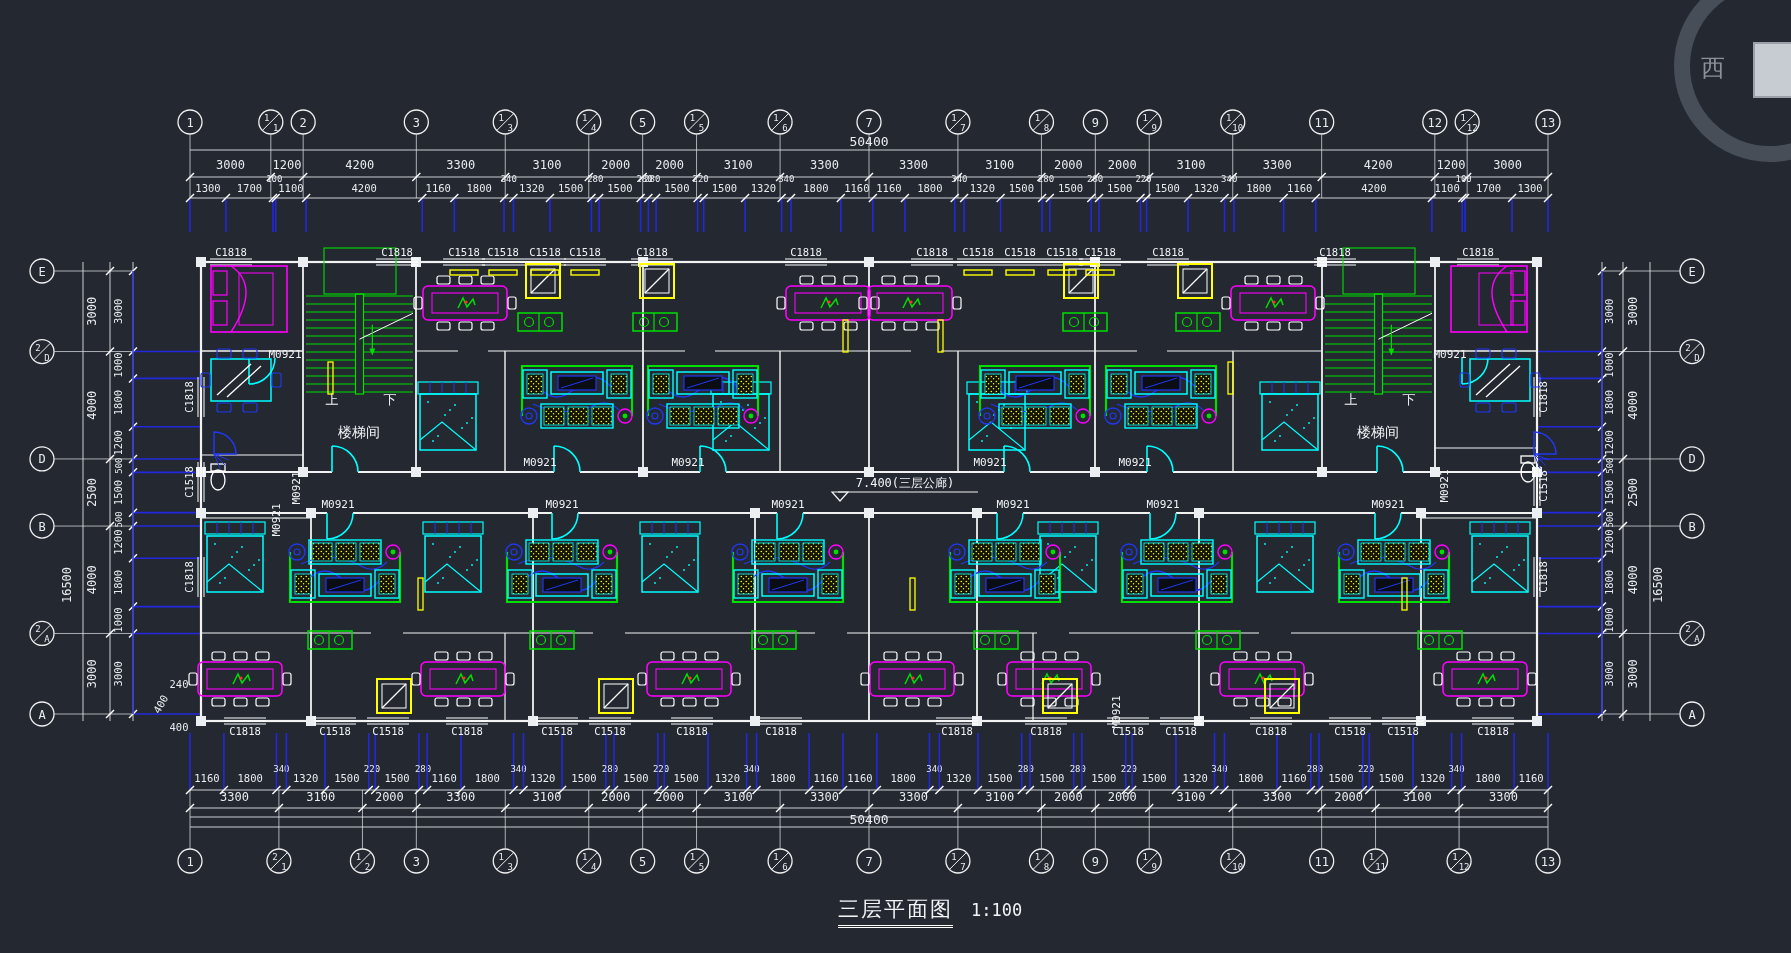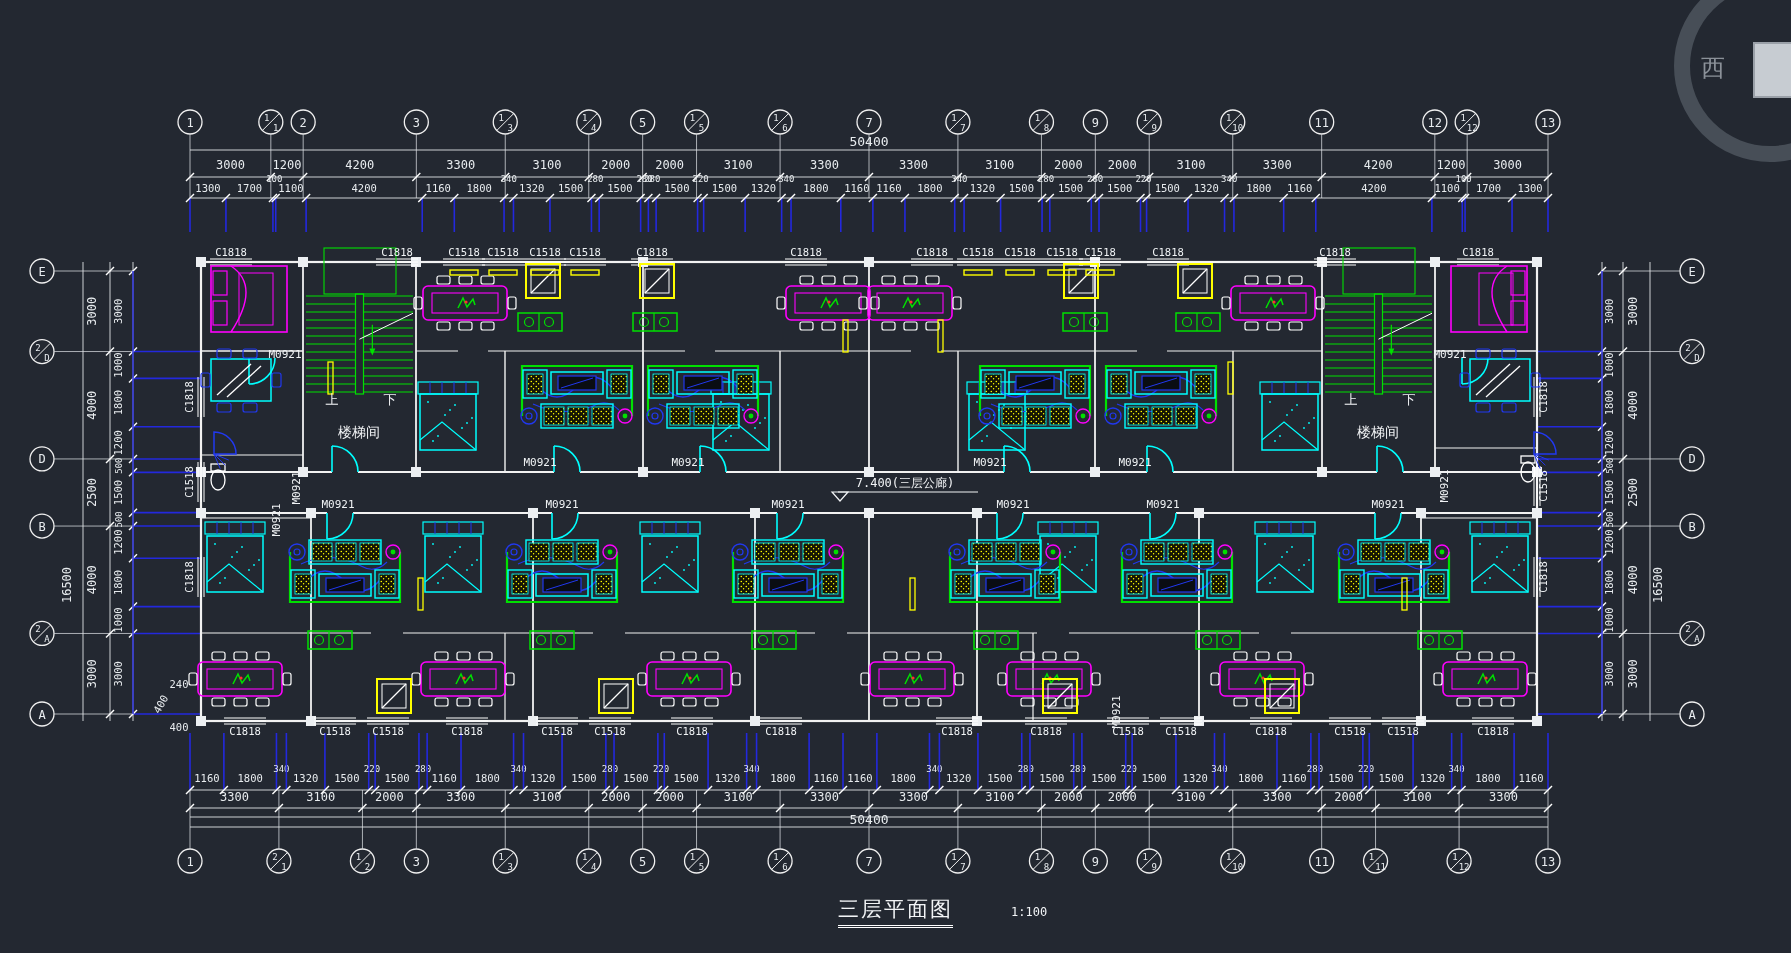--- a/index.html
+++ b/index.html
@@ -2,21 +2,21 @@
 <html><head>
 <meta charset="utf-8">
 <style>
   html,body{margin:0;padding:0;background:#232831;}
   #canvas{position:relative;width:1791px;height:953px;background:#232831;overflow:hidden;
           font-family:"DejaVu Sans",sans-serif;}
   svg{position:absolute;left:0;top:0;}
   #title-block{position:absolute;left:838px;top:895px;color:#f2f4f6;
     font-family:"DejaVu Sans",sans-serif;font-size:21px;display:flex;gap:18px;align-items:baseline;}
   #title-block .t{border-bottom:3px double #ffffff;padding-bottom:2px;letter-spacing:2px;}
-  #title-block .s{font-size:12px;font-family:"DejaVu Sans Mono",monospace;margin-left:40px;}
+  #title-block .s{font-size:17px;font-family:"DejaVu Sans Mono",monospace;}
   #watermark{position:absolute;right:0;top:0;width:130px;height:130px;pointer-events:none;}
   #watermark .ring{position:absolute;right:-75px;top:-30px;width:160px;height:160px;border-radius:50%;
     border:16px solid #474e57;}
   #watermark .sq{position:absolute;right:-18px;top:42px;width:52px;height:52px;background:#c7ccd2;
     border:2px solid #9aa0a8;}
   #watermark .wm{position:absolute;right:66px;top:52px;color:#8b9199;font-size:24px;}
 </style>
 </head>
 <body>
 

